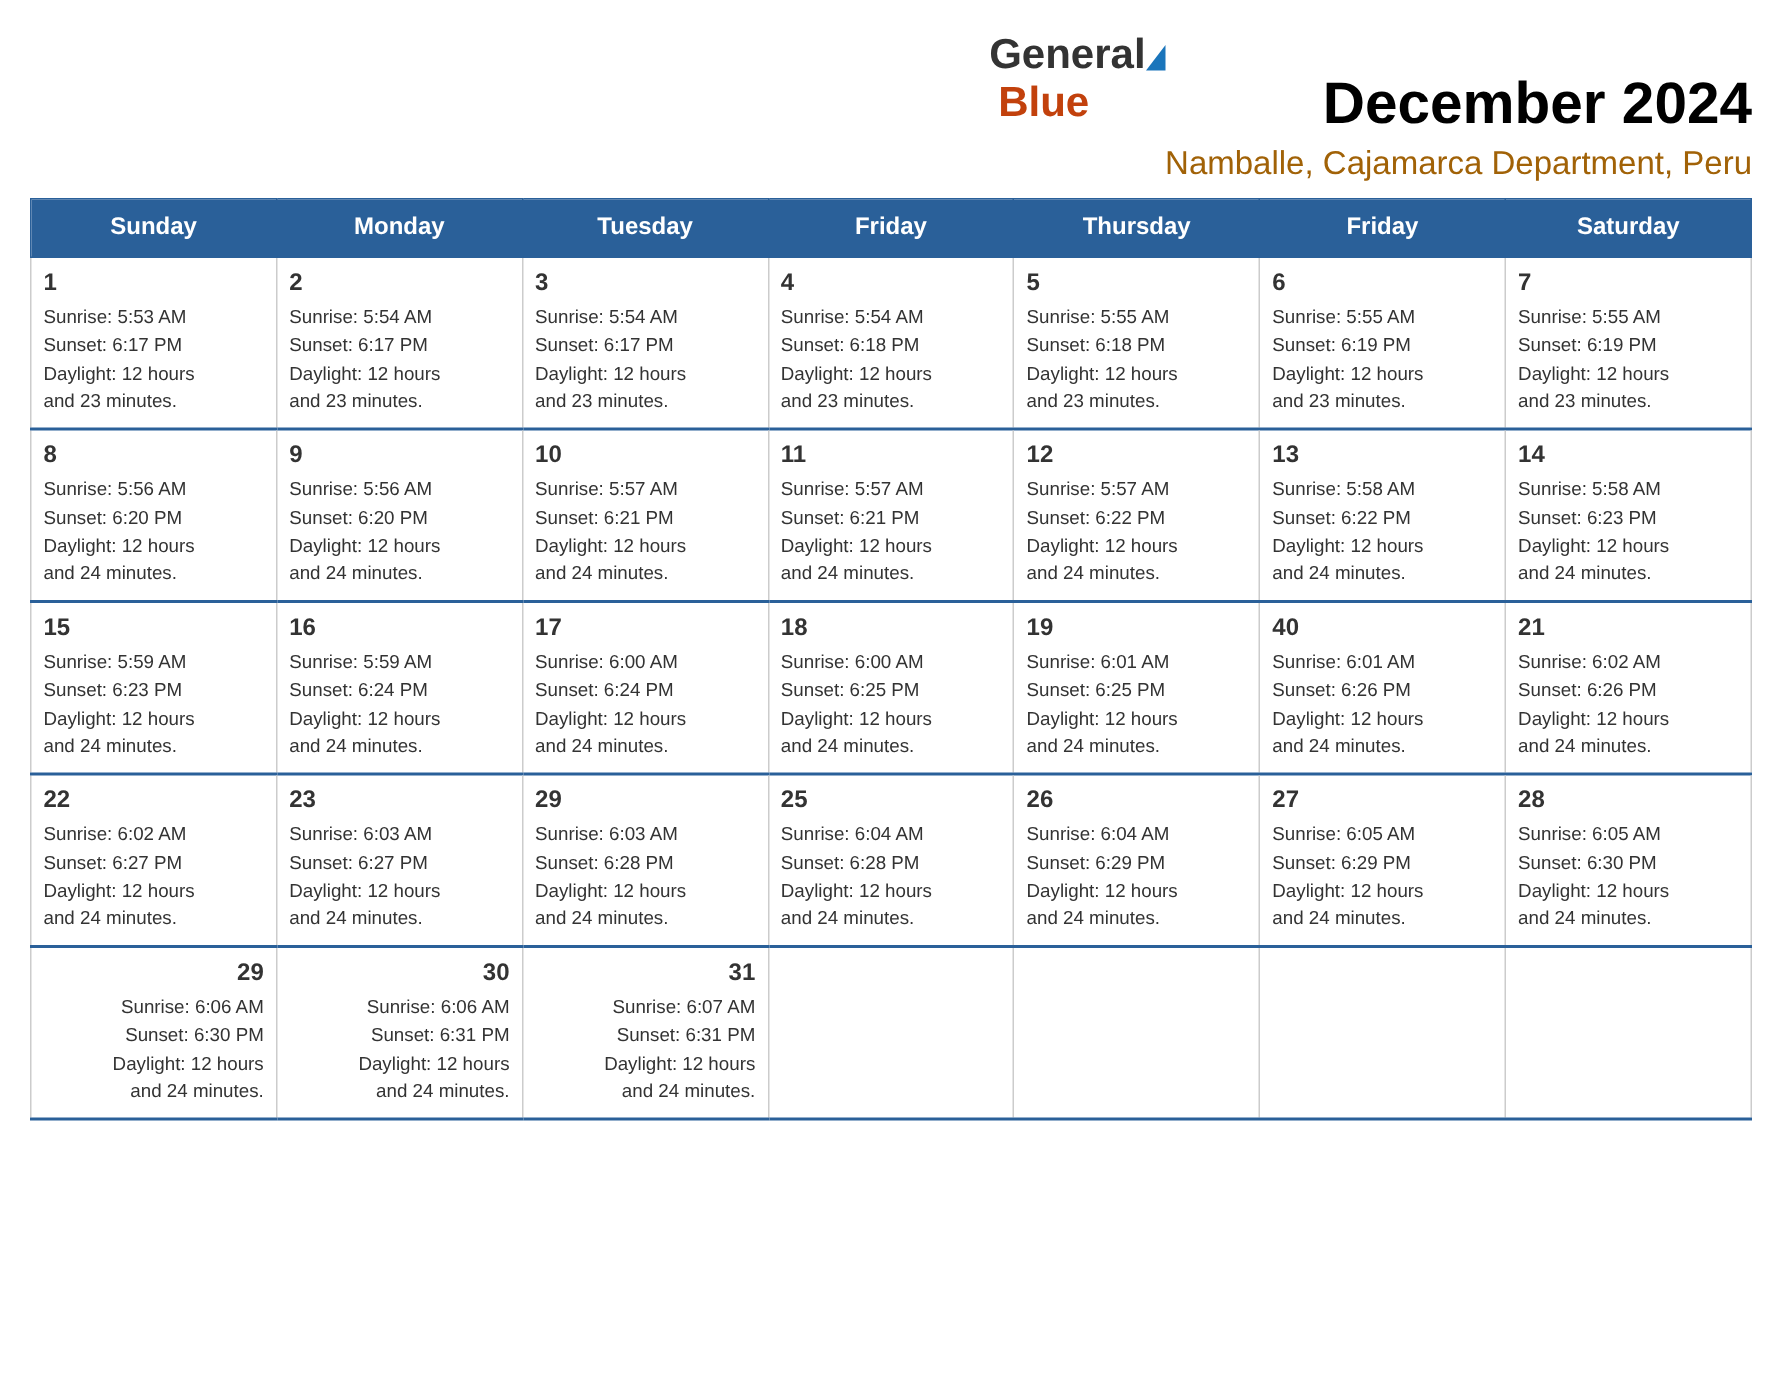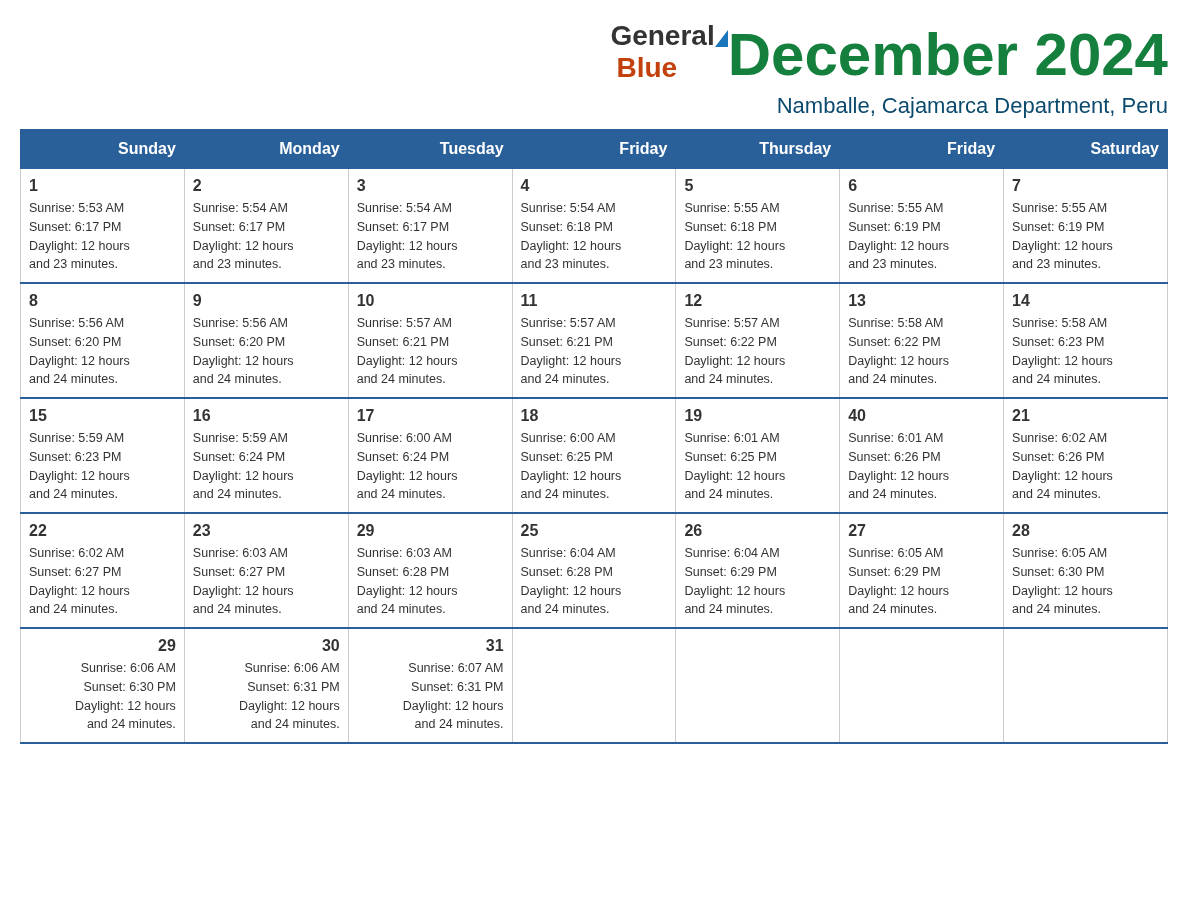--- a/index.html
+++ b/index.html
@@ -32,41 +32,42 @@
     }
     .logo-blue-text {
       font-size: 28px;
       font-weight: bold;
       color: #c2410c;
     }
     .title-section {
       text-align: right;
     }
     .month-title {
-      font-size: 60px;
+      font-size: 39px;
       font-weight: bold;
-      color: #15803d;
+      color: #000000;
+      margin-top: 28px;
     }
     .location-title {
       font-size: 22px;
-      color: #0c4a6e;
+      color: #a16207;
       margin-top: 4px;
     }
     .calendar-table {
       width: 100%;
       border-collapse: collapse;
       margin-top: 10px;
     }
     .calendar-table th {
       background-color: #2a6099;
       color: #fff;
       padding: 10px 8px;
       font-size: 16px;
       font-weight: bold;
-      text-align: right;
+      text-align: center;
       border: 1px solid #2a6099;
     }
     .calendar-table td {
       border: 1px solid #ccc;
       vertical-align: top;
       padding: 8px;
       font-size: 13px;
       color: #333;
       width: calc(100% / 7);
       min-height: 100px;

